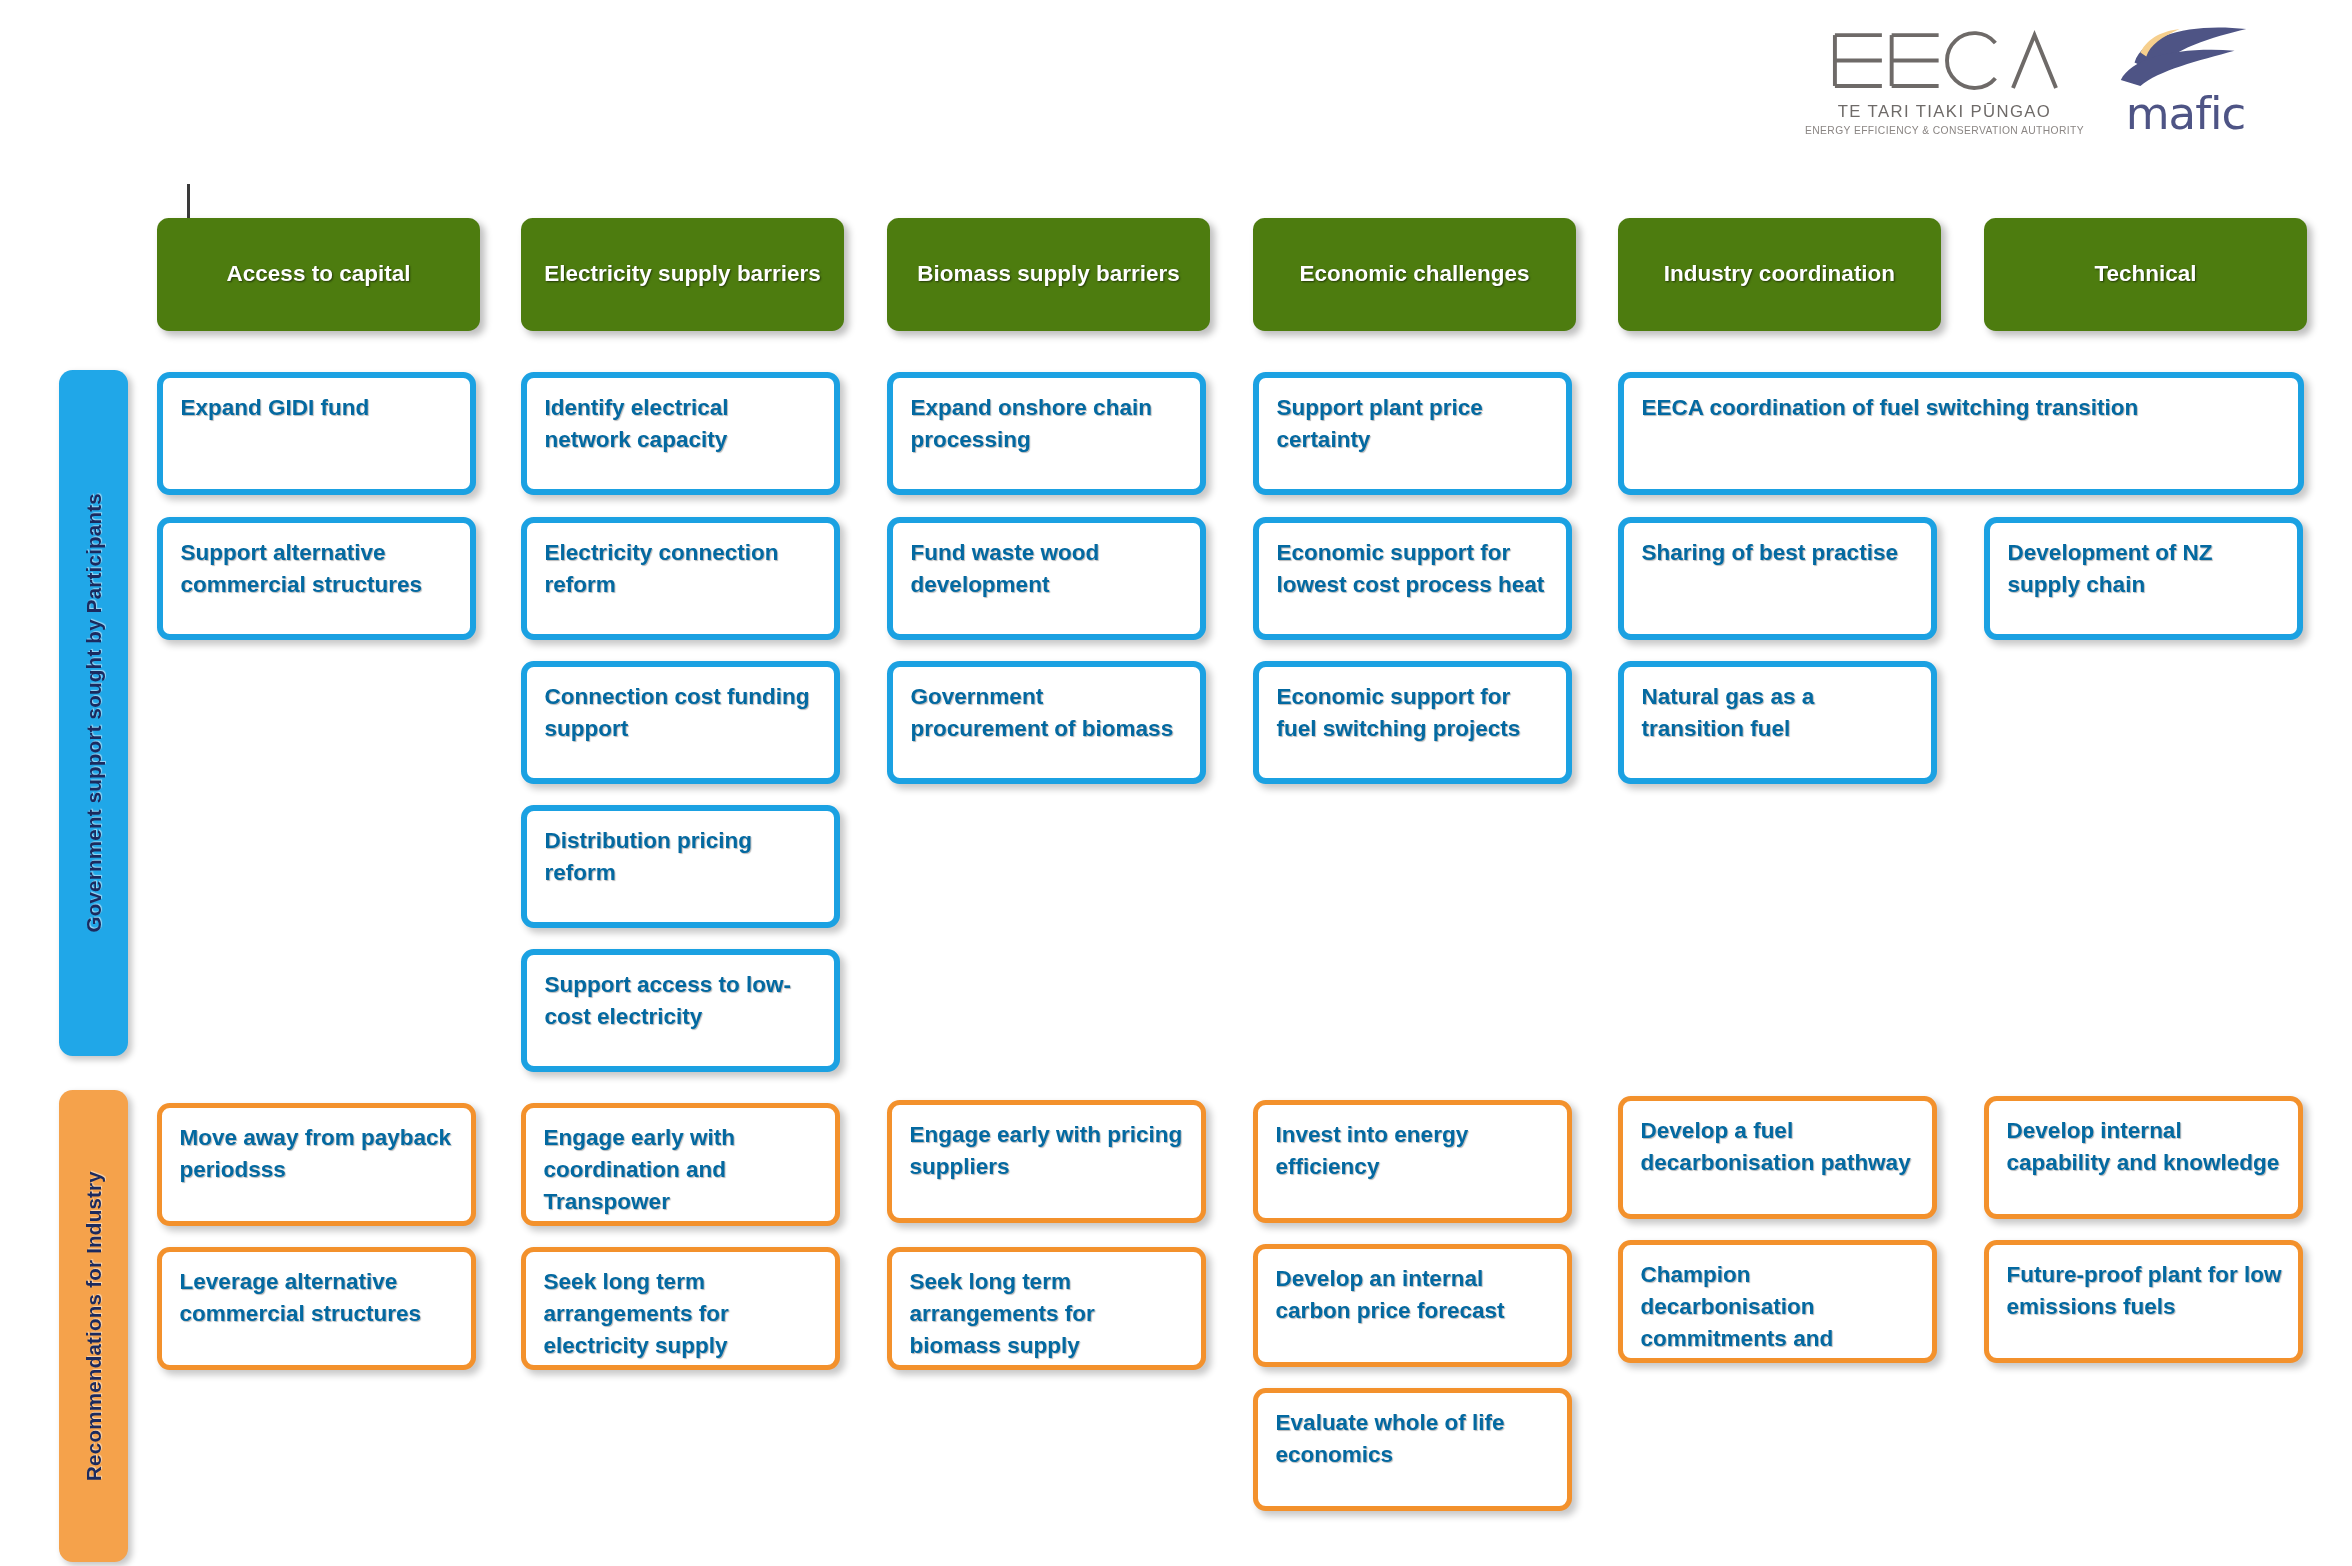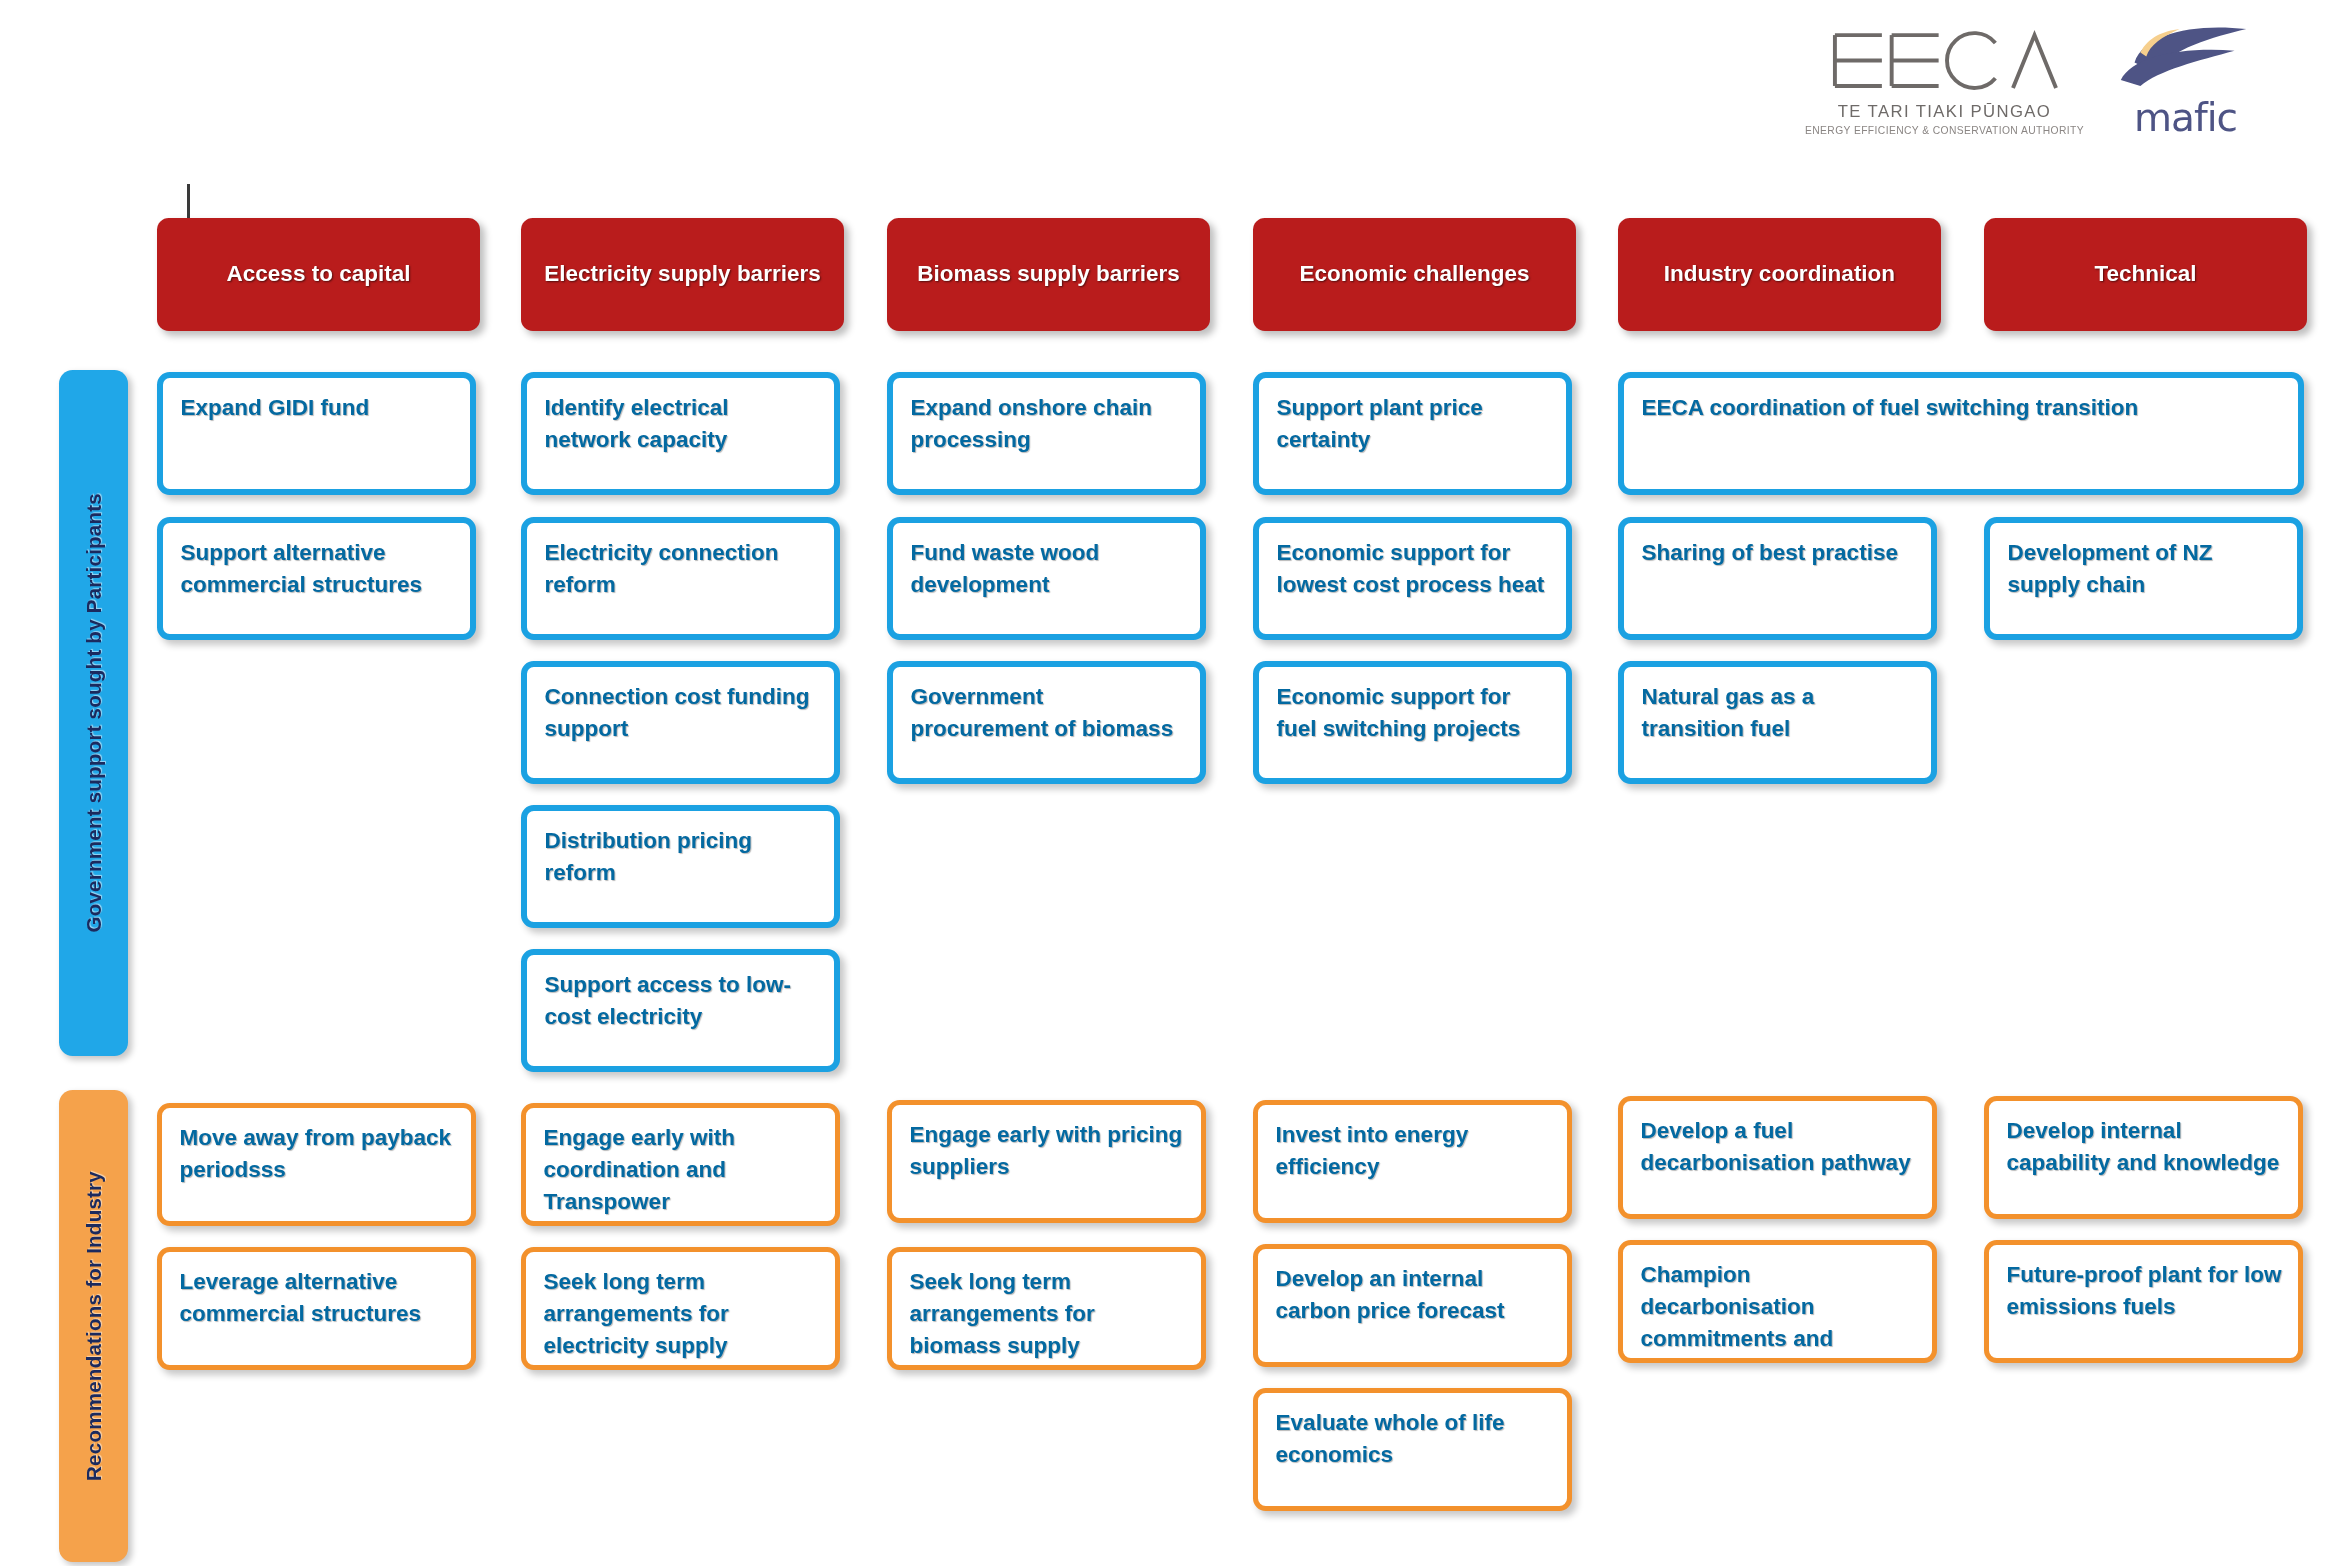--- a/index.html
+++ b/index.html
@@ -14,40 +14,40 @@
   
   #logo-area{position:absolute;right:88px;top:27.4px;display:flex;align-items:flex-start;gap:23px;}
 
   .eeca-logo{display:flex;flex-direction:column;align-items:center;}
   .eeca-wordmark{position:relative;width:227px;height:69px;}
   .eeca-wordmark svg{display:block;}
   .eeca-tag1{font-size:16.7px;letter-spacing:1.4px;color:#6e6a68;margin-top:5.9px;font-family:"Liberation Sans",sans-serif;white-space:nowrap;}
   .eeca-tag2{font-size:10.3px;letter-spacing:0.4px;color:#8b8684;margin-top:2.9px;white-space:nowrap;}
 
   .mafic-logo{display:flex;flex-direction:column;align-items:center;width:157px;}
-  .mafic-word{font-size:39px;color:#4e5485;font-weight:400;letter-spacing:-1px;line-height:1;margin-top:10px;font-family:"DejaVu Sans",sans-serif;}
+  .mafic-word{font-size:45px;color:#4e5485;font-weight:400;letter-spacing:-1px;line-height:1;margin-top:3px;font-family:"DejaVu Sans",sans-serif;}
 
   
   .rail{
     position:absolute;left:59px;width:69px;border-radius:13.7px;
     box-shadow:3.9px 3.9px 6.9px rgba(0,0,0,0.22);
     display:flex;align-items:center;justify-content:center;
   }
   .rail span{
     writing-mode:vertical-rl;transform:rotate(180deg);
     font-weight:bold;font-size:20.6px;color:#1b2a5e;white-space:nowrap;letter-spacing:0.2px;
     text-shadow:1px 1px 1px rgba(255,255,255,0.55);
   }
   #rail-gov{top:370px;height:686px;background:#20a7e8;}
   #rail-rec{top:1090px;height:472px;background:#f5a24b;}
 
   
   .hdr{
     position:absolute;top:218px;width:323px;height:113px;
-    background:#b91c1c;border-radius:11.8px;
+    background:#4d7c0f;border-radius:11.8px;
     box-shadow:4.9px 4.9px 7.8px rgba(0,0,0,0.25);
     display:flex;align-items:center;justify-content:center;text-align:center;
   }
   .hdr span{
     color:#ffffff;font-weight:bold;font-size:22.5px;line-height:1.35;
     text-shadow:1px 1px 2px rgba(0,0,0,0.55);padding:0 13.7px;
   }
 
   
   .card{

